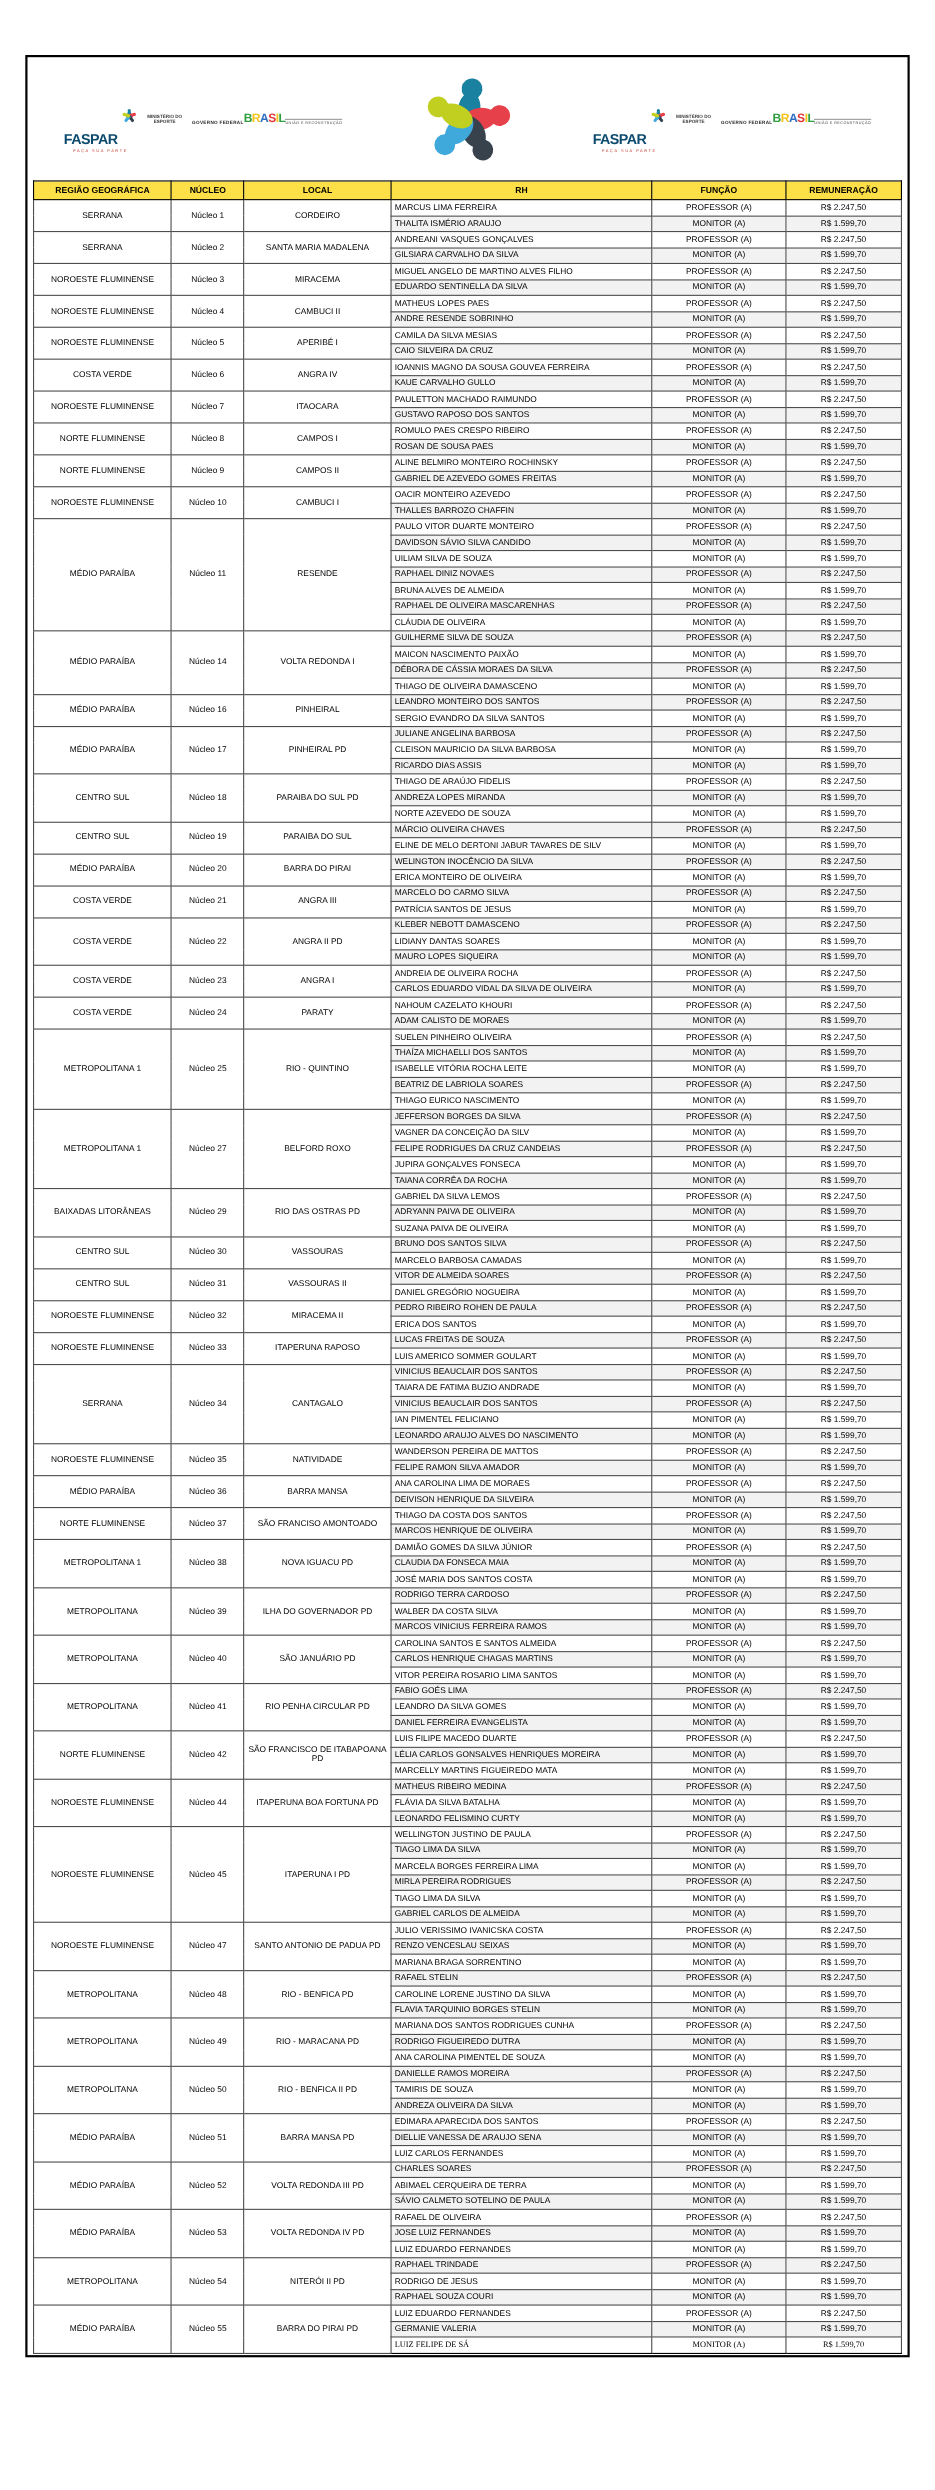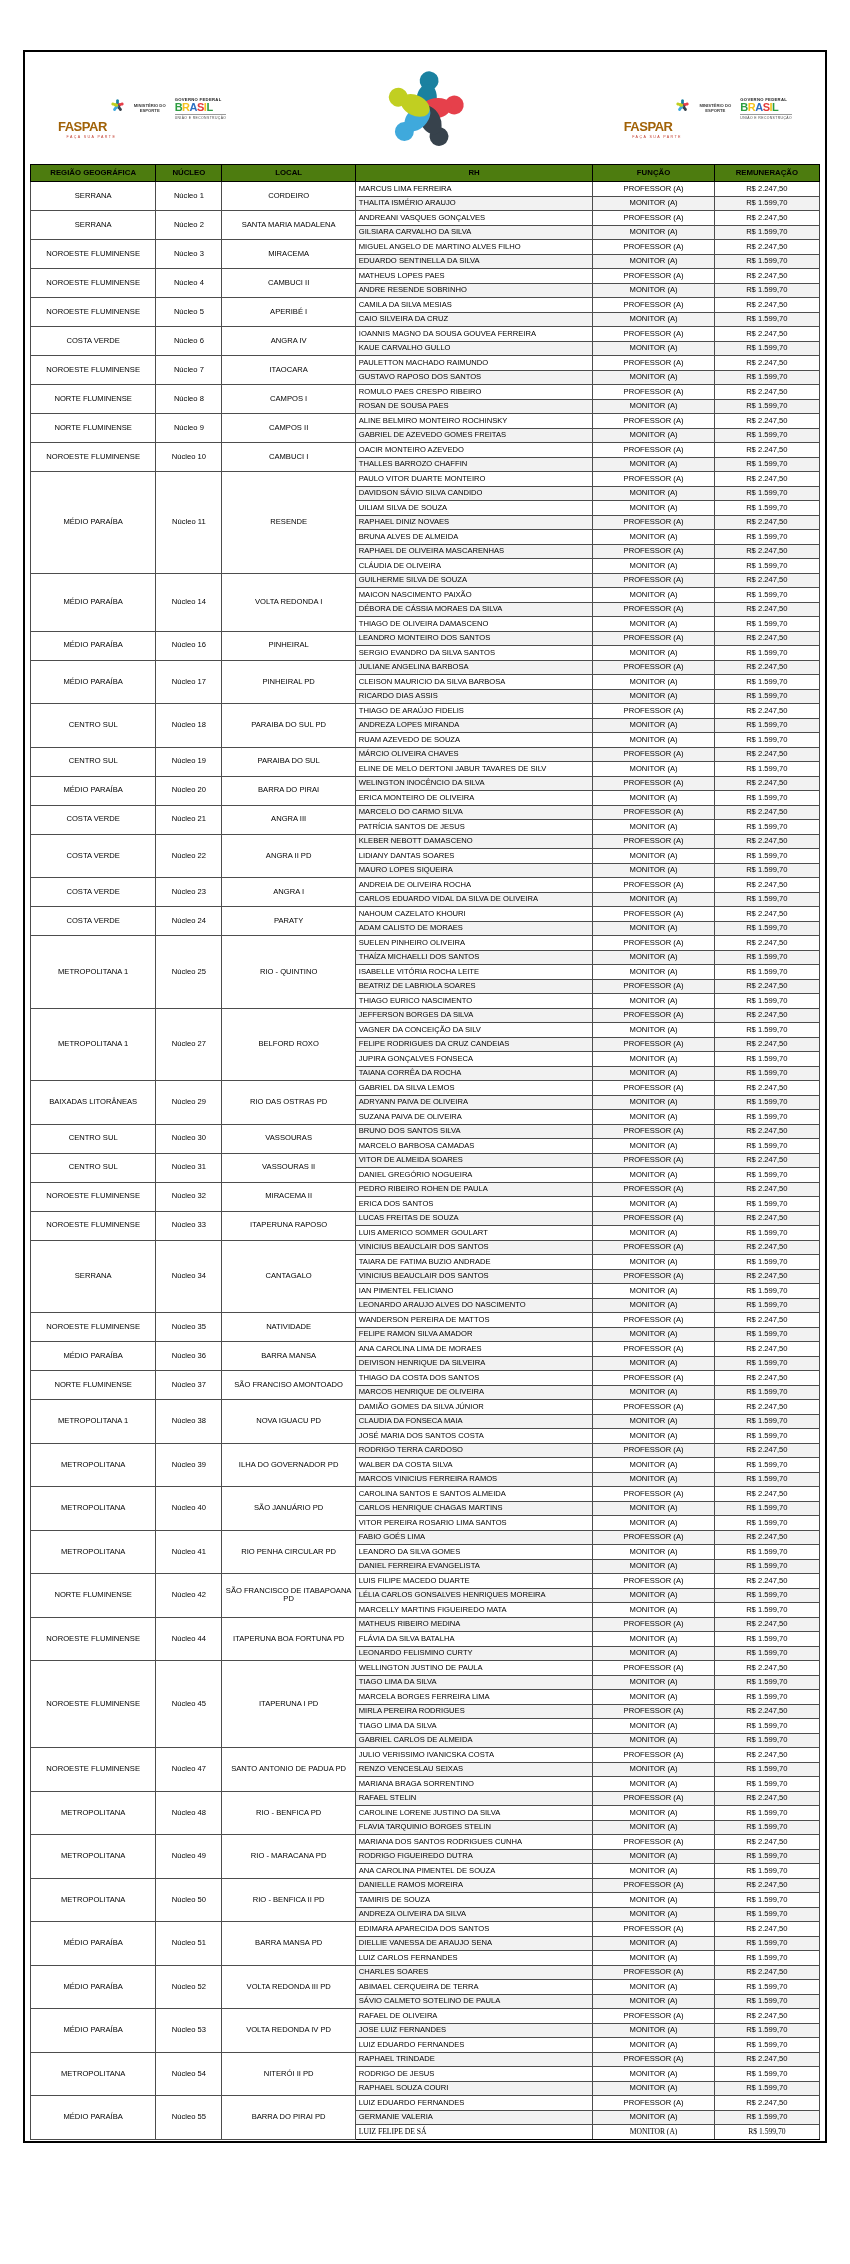--- a/index.html
+++ b/index.html
@@ -13,42 +13,42 @@
     border:2px solid #000; background:#fff; padding:0 5px 1px 5px;
   }
   
   .logo-band {
     height:112px; display:flex; align-items:center; justify-content:space-between;
     padding:0 28px;
   }
   .brand-block { display:flex; align-items:center; gap:9px; }
   .faspar-unit { display:flex; flex-direction:column; align-items:center; }
   .faspar-row { display:flex; align-items:center; gap:3px; }
-  .faspar-word { font-weight:bold; font-size:13px; letter-spacing:-0.5px; color:#a16207;margin-top:41px; }
+  .faspar-word { font-weight:bold; font-size:13px; letter-spacing:-0.5px; color:#0c4a6e;margin-top:41px; }
   .faspar-tag { font-size:3.6px; letter-spacing:1.4px; color:#c0392b; margin-top:1px; }
   .ministry-text { font-size:4.2px; font-weight:bold; color:#3a3a3a; text-align:center; line-height:1.3; }
-  .gov-unit { display:flex; flex-direction:column; align-items:flex-start; }
+  .gov-unit { display:flex; flex-direction:row; align-items:flex-end; }
   .gov-top { font-size:4.2px; font-weight:bold; color:#222; letter-spacing:0.3px; }
   .brasil-word { font-size:11px; font-weight:bold; letter-spacing:-0.5px; line-height:1; }
   .gov-sub { font-size:3.4px; color:#444; letter-spacing:0.4px; border-top:0.5px solid #999; margin-top:1px; padding-top:1px; }
   .center-logo { display:flex; align-items:center; gap:12px; }
   .main-title { font-weight:bold; color:#5b6670; font-size:31px; line-height:0.93; letter-spacing:-1px; transform:scaleY(1.08); }
   
   table.roster {
     width:100%; border-collapse:collapse; table-layout:fixed;
     font-size:7.6px; line-height:1.1;
   }
   table.roster col.c-region { width:125px; }
   table.roster col.c-nucleo { width:66px; }
   table.roster col.c-local  { width:133px; }
   table.roster col.c-name   { width:237px; }
   table.roster col.c-role   { width:121px; }
   table.roster col.c-pay    { width:105px; }
   table.roster th {
-    background:#4d7c0f; border:1px solid #000; font-weight:bold;
+    background:#fde047; border:1px solid #000; font-weight:bold;
     height:17px; font-size:7.8px; text-align:center; padding:0 2px;
   }
   table.roster td { border:1px solid #4d4d4d; height:14.5px; padding:0 3px; overflow:hidden; }
   td.group-cell { border:1.2px solid #000; text-align:center; background:#fff; }
   td.name-cell { text-align:left; white-space:nowrap; }
   td.role-cell, td.pay-cell { text-align:center; white-space:nowrap; }
   tr.odd td.name-cell, tr.odd td.role-cell, tr.odd td.pay-cell { background:#f2f2f2; }
   tr.even td.name-cell, tr.even td.role-cell, tr.even td.pay-cell { background:#ffffff; }
   tr.group-start td { border-top:1.2px solid #000; }
   table.roster tr:last-child td { border-bottom:1.2px solid #000;font-family:Liberation Serif, serif; }
@@ -421,21 +421,21 @@
           <td class="name-cell">THIAGO DE ARAÚJO FIDELIS</td>
           <td class="role-cell">PROFESSOR (A)</td>
           <td class="pay-cell">R$ 2.247,50</td>
         </tr>
         <tr class="odd">
           <td class="name-cell">ANDREZA LOPES MIRANDA</td>
           <td class="role-cell">MONITOR (A)</td>
           <td class="pay-cell">R$ 1.599,70</td>
         </tr>
         <tr class="even">
-          <td class="name-cell">RUAM AZEVEDO DE SOUZA</td>
+          <td class="name-cell">NORTE AZEVEDO DE SOUZA</td>
           <td class="role-cell">MONITOR (A)</td>
           <td class="pay-cell">R$ 1.599,70</td>
         </tr>
         <tr class="odd group-start">
           <td rowspan="2" class="group-cell">CENTRO SUL</td>
           <td rowspan="2" class="group-cell">Núcleo 19</td>
           <td rowspan="2" class="group-cell">PARAIBA DO SUL</td>
           <td class="name-cell">MÁRCIO OLIVEIRA CHAVES</td>
           <td class="role-cell">PROFESSOR (A)</td>
           <td class="pay-cell">R$ 2.247,50</td>

